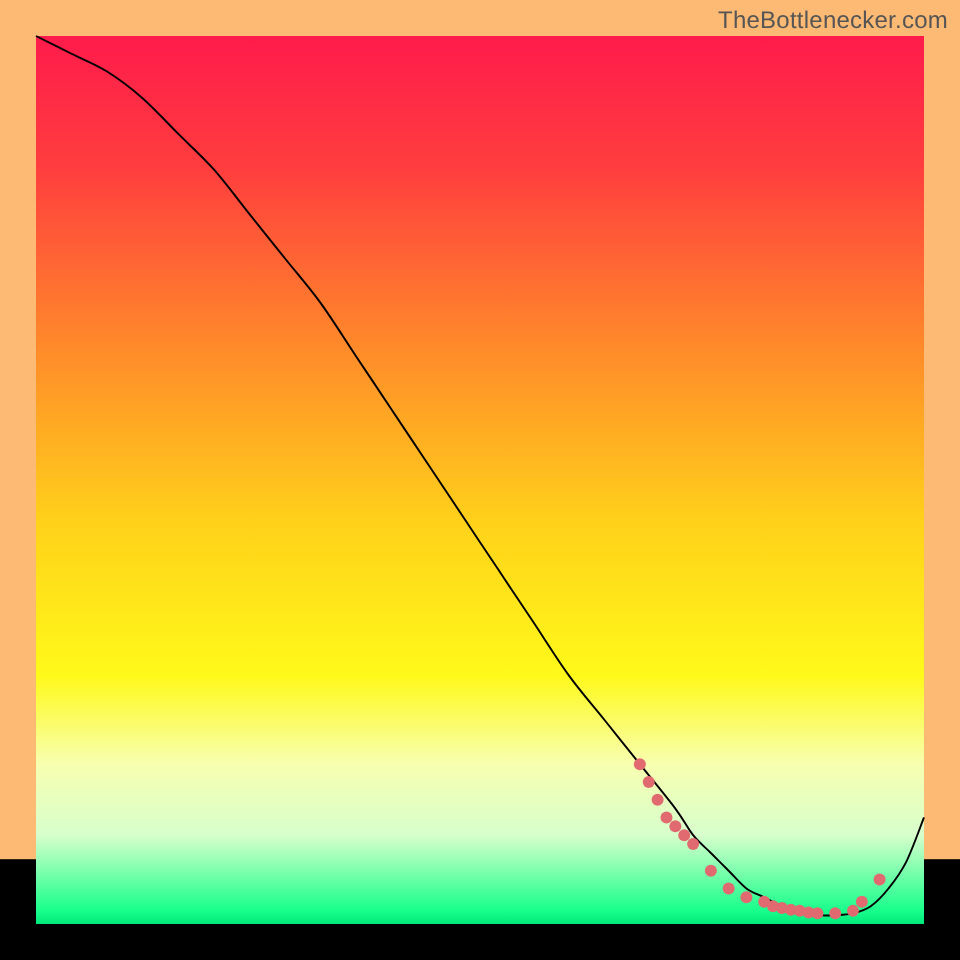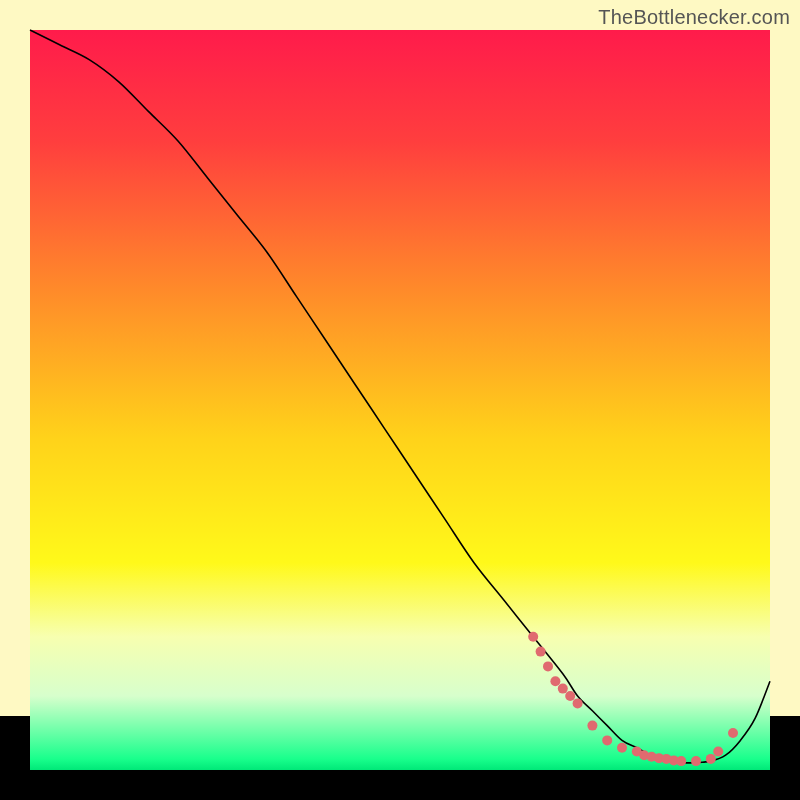--- a/index.html
+++ b/index.html
@@ -8,21 +8,21 @@
     width: 800px;
     height: 800px;
     background: #000;
     overflow: hidden;
     font-family: Arial, Helvetica, sans-serif;
   }
   .frame {
     position: relative;
     width: 800px;
     height: 716px;
-    background: #fef9c3;
+    background: #fdba74;
   }
   .plot-area {
     position: absolute;
     left: 30px;
     top: 30px;
     width: 740px;
     height: 740px;
     
   }
   .watermark {

